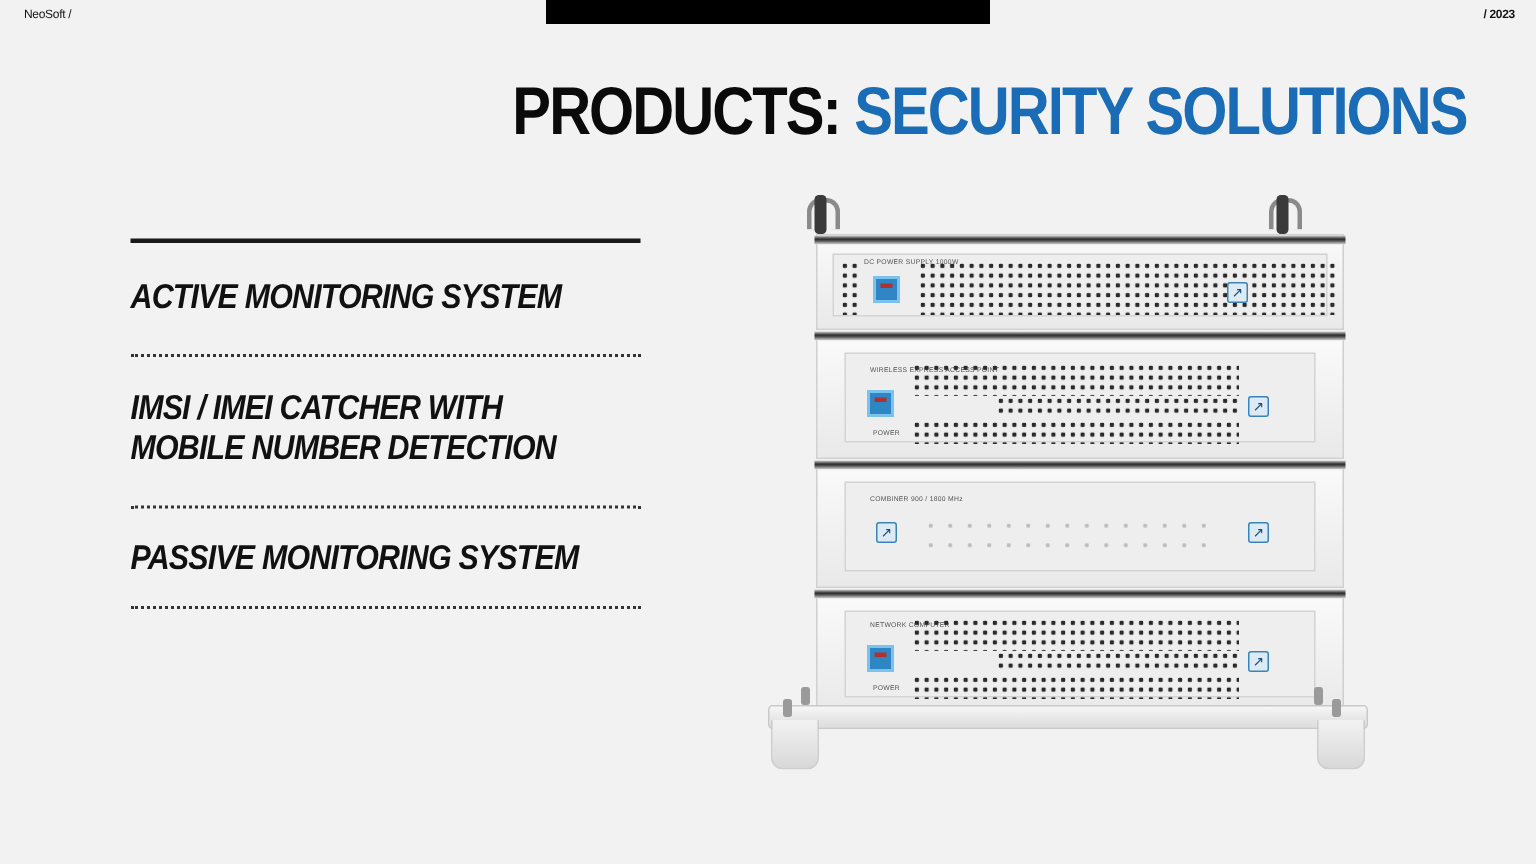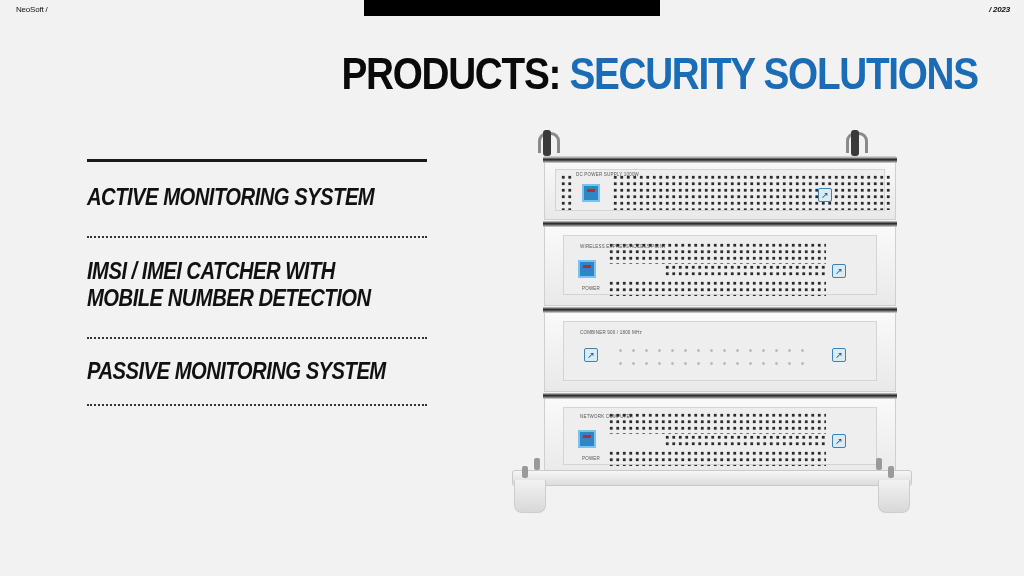--- a/index.html
+++ b/index.html
@@ -2,21 +2,21 @@
 <html><head>
 <meta charset="utf-8">
 <style>
   html, body { margin:0; padding:0; }
   body {
     width:1024px; height:576px; overflow:hidden;
     background:#f2f2f2; position:relative;
     font-family:"Liberation Sans", "DejaVu Sans", sans-serif;
   }
   .hdr-left { position:absolute; left:16px; top:5px; font-size:8px; font-weight:normal; color:#111; letter-spacing:-0.2px; }
-  .hdr-right { position:absolute; right:14px; top:5px; font-size:8px; font-weight:bold; color:#111; letter-spacing:-0.2px;font-style:italic; }
+  .hdr-right { position:absolute; right:14px; top:5px; font-size:8px; font-weight:bold; color:#111; letter-spacing:-0.2px; }
   .top-bar { position:absolute; left:364px; top:0; width:296px; height:16px; background:#000; }
 
   .title {
     position:absolute; right:46px; top:48px;
     font-size:45px; font-weight:bold; letter-spacing:-1.5px;
     transform:scaleX(0.86); transform-origin:right top;
     white-space:nowrap; line-height:52px;
   }
   .title .t1 { color:#0a0a0a; }
   .title .t2 { color:#1a6cb6; }

